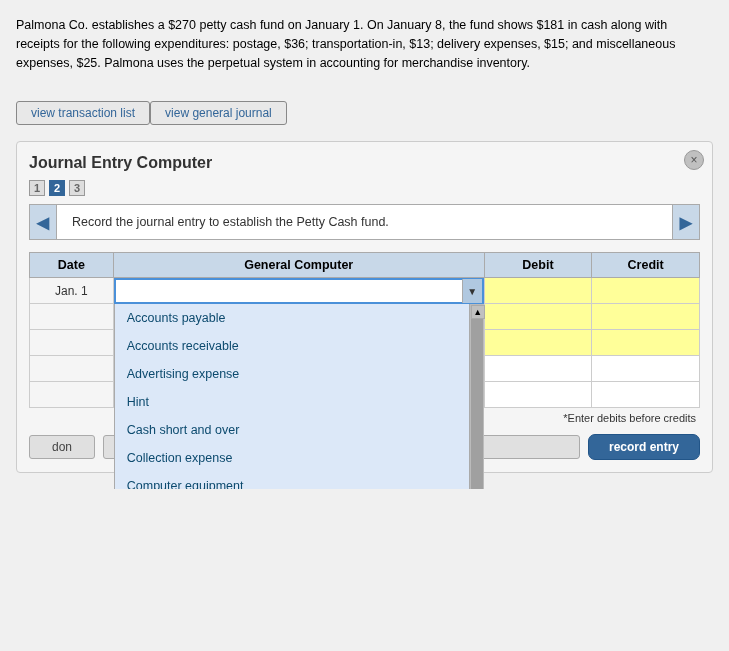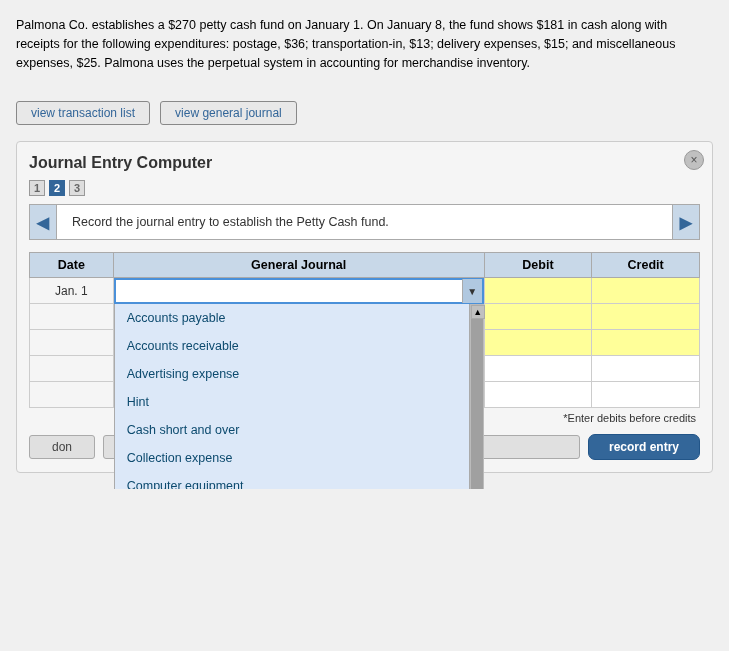--- a/index.html
+++ b/index.html
@@ -13,21 +13,20 @@
 
     .description-text {
       font-size: 12.5px;
       line-height: 1.5;
       color: #000;
       margin-bottom: 14px;
     }
 
     .btn-row {
       display: flex;
-      gap: 10px;
       margin-bottom: 16px;
     }
 
     .btn-outline {
       border: 1px solid #888;
       background: #e8e8e8;
       color: #336699;
       padding: 4px 14px;
       font-size: 12px;
       cursor: pointer;
@@ -335,21 +334,21 @@
     <div class="nav-btn-left">◀</div>
     <div class="instruction-box">Record the journal entry to establish the Petty Cash fund.</div>
     <div class="nav-btn-right">▶</div>
   </div>
 
   <div class="table-wrapper">
     <table class="journal-table">
       <thead>
         <tr>
           <th class="date-col">Date</th>
-          <th class="journal-col">General Journal</th>
+          <th class="journal-col">General Computer</th>
           <th class="debit-col">Debit</th>
           <th class="credit-col">Credit</th>
         </tr>
       </thead>
       <tbody>
 
         <tr>
           <td class="date-cell">Jan. 1</td>
           <td class="journal-cell" style="position:relative; height:26px;">
 

